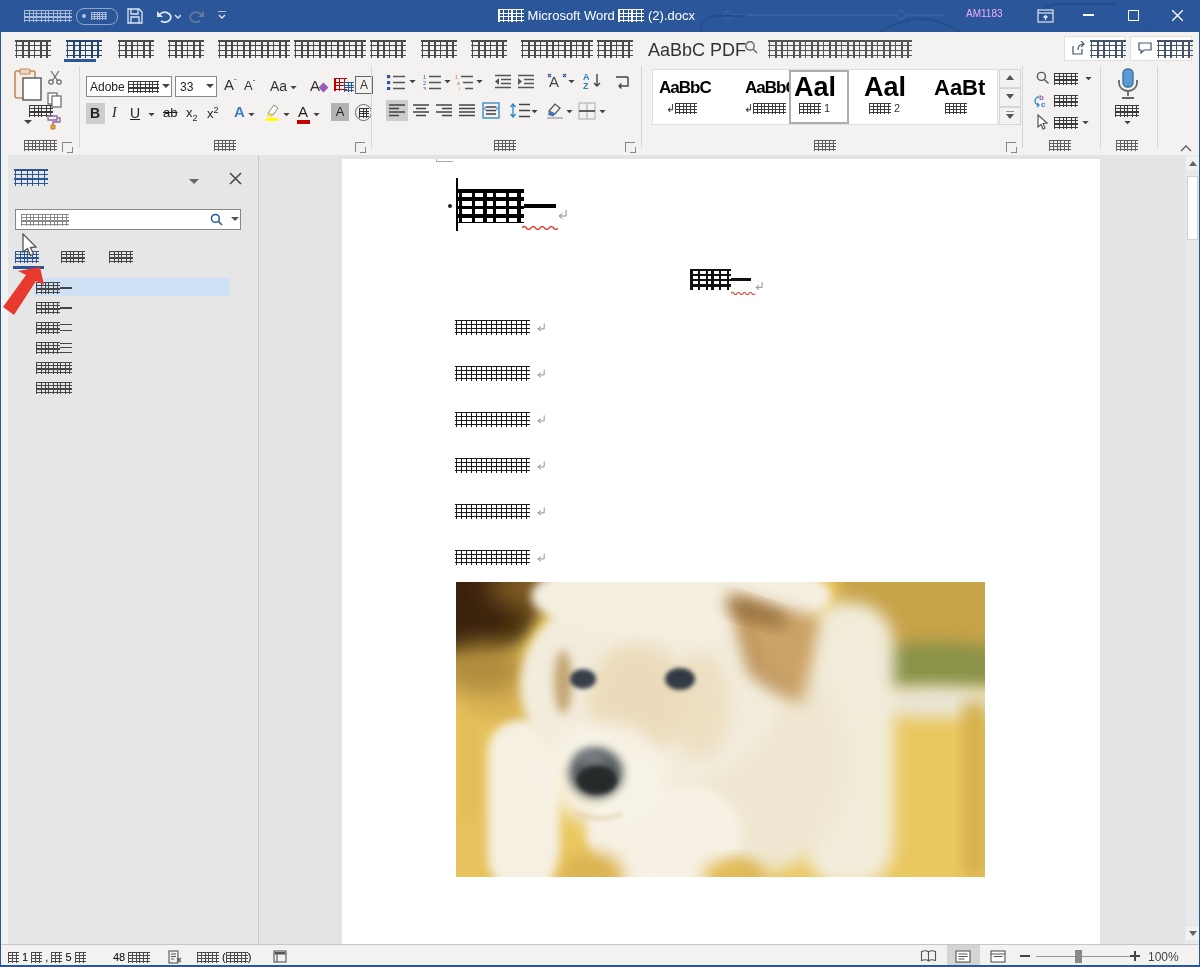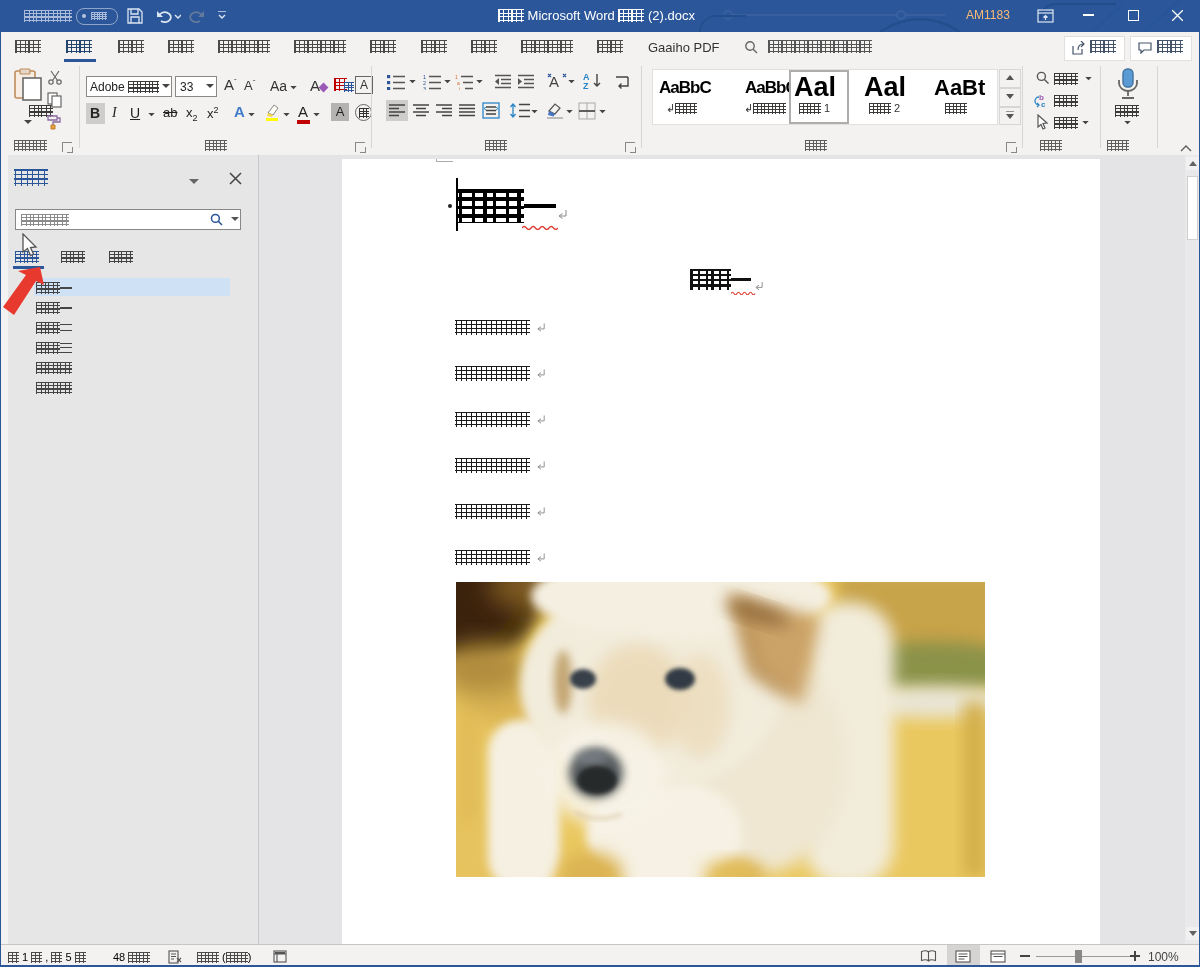--- a/index.html
+++ b/index.html
@@ -16,31 +16,31 @@
   .z,.z1,.z2,.z3{background-clip:border-box}
   .zh{background-image:
     repeating-linear-gradient(180deg, var(--ink) 0 .105em, transparent .105em .245em),
     linear-gradient(90deg, transparent 0 .02em, var(--ink) .02em .13em, transparent .13em .40em, var(--ink) .40em .50em, transparent .50em .75em, var(--ink) .75em .86em, transparent .86em .97em)}
   body{--ink:#3b3a39}
   
   #titlebar{left:0;top:0;width:1200px;height:32px;background:#2b579a;--ink:#cfdbec}
   #tabrow{left:0;top:32px;width:1200px;height:30px;background:#f3f2f1;--ink:#4b4a49}
   #ribbon{left:0;top:62px;width:1200px;height:93px;background:#f3f2f1;border-bottom:1px solid #d8d6d4;--ink:#3b3a39}
   .gsep{position:absolute;top:4px;width:1px;height:82px;background:#d8d6d4}
-  .glabel{position:absolute;top:77px;font-size:11px;color:#605e5c;text-align:left;--ink:#605e5c}
+  .glabel{position:absolute;top:77px;font-size:11px;color:#605e5c;text-align:center;--ink:#605e5c}
   .launch{position:absolute;top:80px;width:9px;height:9px;border-left:1px solid #8a8886;border-top:1px solid #8a8886}
   .launch:after{content:"";position:absolute;right:-1px;bottom:-1px;width:5px;height:5px;border-right:1.5px solid #8a8886;border-bottom:1.5px solid #8a8886}
   
   #nav{left:0;top:155px;width:258px;height:789px;background:#e6e6e7;border-right:1px solid #c8c8c8;--ink:#454545}
   
   #doc{left:259px;top:155px;width:926px;height:789px;background:#e4e4e6}
   #page{position:absolute;left:83px;top:4px;width:758px;height:785px;background:#fff}
   #vscroll{left:1185px;top:155px;width:15px;height:789px;background:#e9e9eb}
   #statusbar{left:0;top:944px;width:1200px;height:23px;background:#f3f2f1;border-top:1px solid #c6c6c6;--ink:#4a4a4a;box-sizing:border-box}
-  .f11{font-size:11px}.f12{font-size:12px}.f13{font-size:13px}
+  .f11{font-size:11px}.f12{font-size:12px}.f13{font-size:18px}
   .bodyp{position:absolute;left:113px;width:120px;height:16px;font-size:15px;font-weight:bold;--ink:#1a1a1a;
     background-image:
       repeating-linear-gradient(180deg, var(--ink) 0 1px, transparent 1px 3.9px),
       linear-gradient(90deg, transparent 0 .6px, var(--ink) .6px 1.7px, transparent 1.7px 6px, var(--ink) 6px 7.1px, transparent 7.1px 11.3px, var(--ink) 11.3px 12.4px, transparent 12.4px 15px);
     background-size:15px 15px;background-repeat:repeat-x;width:75px}
   .pil{position:absolute;left:194px;width:10px;height:10px}
 </style></head>
 <body>
 <div class="abs" style="left:0;top:32px;width:1px;height:935px;background:#2b579a;z-index:50"></div>
 <div class="abs" style="left:1199px;top:32px;width:1px;height:935px;background:#2b579a;z-index:50"></div>
@@ -76,21 +76,21 @@
       <path d="M20 8 l3 3 3-3" fill="none" stroke="#dce5f1" stroke-width="1.4"></path>
     </svg>
   <svg class="abs" style="left:188px;top:7px" width="18" height="18" viewBox="0 0 18 18">
       <path d="M14 9 a6 5 0 1 0-2 5" fill="none" stroke="#64799c" stroke-width="1.8"></path>
       <path d="M16 4 v6 h-6 z" fill="#64799c"></path>
     </svg>
   <svg class="abs" style="left:216px;top:11px" width="12" height="10" viewBox="0 0 12 10">
       <path d="M2 0 h8 M3 4 l3 3 3-3" stroke="#dce5f1" stroke-width="1.4" fill="none"></path>
     </svg>
   <span class="abs" style="left:498px;top:8px;font-size:13px;color:#fff;--ink:#fff"><span class="z" style="width:2em">新增</span> Microsoft Word <span class="z" style="width:2em">文件</span> (2).docx</span>
-  <span class="abs" style="left:966px;top:8px;font-size:12px;color:#fdba74">AM1183</span>
+  <span class="abs" style="left:966px;top:8px;font-size:10px;color:#f0abfc">AM1183</span>
   <svg class="abs" style="left:1037px;top:8px" width="17" height="16" viewBox="0 0 17 16">
       <g fill="none" stroke="#dce5f1" stroke-width="1.2">
         <rect x="1" y="2" width="15" height="12"></rect>
         <path d="M1 5 h15"></path>
         <path d="M8.5 12 v-4 M6.5 9.5 l2-2 2 2"></path>
       </g>
     </svg>
   <span class="abs" style="left:1083px;top:14px;width:11px;height:1.5px;background:#fff"></span>
   <span class="abs" style="left:1128px;top:10px;width:9px;height:9px;border:1.2px solid #fff"></span>
   <svg class="abs" style="left:1172px;top:10px" width="11" height="11" viewBox="0 0 11 11">
@@ -104,21 +104,21 @@
   <span class="abs" style="left:64px;top:27px;width:32px;height:3px;background:#2b579a"></span>
   <span class="abs f13" style="left:118px;top:7px"><span class="z" style="width:2em">插入</span></span>
   <span class="abs f13" style="left:168px;top:7px"><span class="z" style="width:2em">設計</span></span>
   <span class="abs f13" style="left:218px;top:7px"><span class="z" style="width:4em">開發人員</span></span>
   <span class="abs f13" style="left:294px;top:7px"><span class="z" style="width:4em">參考資料</span></span>
   <span class="abs f13" style="left:370px;top:7px"><span class="z" style="width:2em">郵件</span></span>
   <span class="abs f13" style="left:421px;top:7px"><span class="z" style="width:2em">校閱</span></span>
   <span class="abs f13" style="left:471px;top:7px"><span class="z" style="width:2em">檢視</span></span>
   <span class="abs f13" style="left:521px;top:7px"><span class="z" style="width:4em">開發人員</span></span>
   <span class="abs f13" style="left:597px;top:7px"><span class="z" style="width:2em">說明</span></span>
-  <span class="abs f13" style="left:648px;top:8px;color:#333">Gaaiho PDF</span>
+  <span class="abs f13" style="left:648px;top:8px;color:#333">AaBbC PDF</span>
   <svg class="abs" style="left:744px;top:8px" width="14" height="14" viewBox="0 0 14 14">
       <circle cx="6" cy="6" r="4.2" fill="none" stroke="#666" stroke-width="1.4"></circle>
       <path d="M9.2 9.2 L13 13" stroke="#666" stroke-width="1.4"></path>
     </svg>
   <span class="abs f13" style="left:768px;top:7px;--ink:#555"><span class="z" style="width:8em">告訴我您想做什麼</span></span>
   <span class="abs" style="left:1064px;top:4px;width:59px;height:23px;background:#fff;border:1px solid #e1dfdd"></span>
   <svg class="abs" style="left:1072px;top:9px" width="14" height="14" viewBox="0 0 14 14">
       <g fill="none" stroke="#44546a" stroke-width="1.2">
         <path d="M1 5 v8 h9 v-5"></path>
         <path d="M6 9 c0-4 2-6 6-6 m-3-3 l3 3-3 3"></path>

